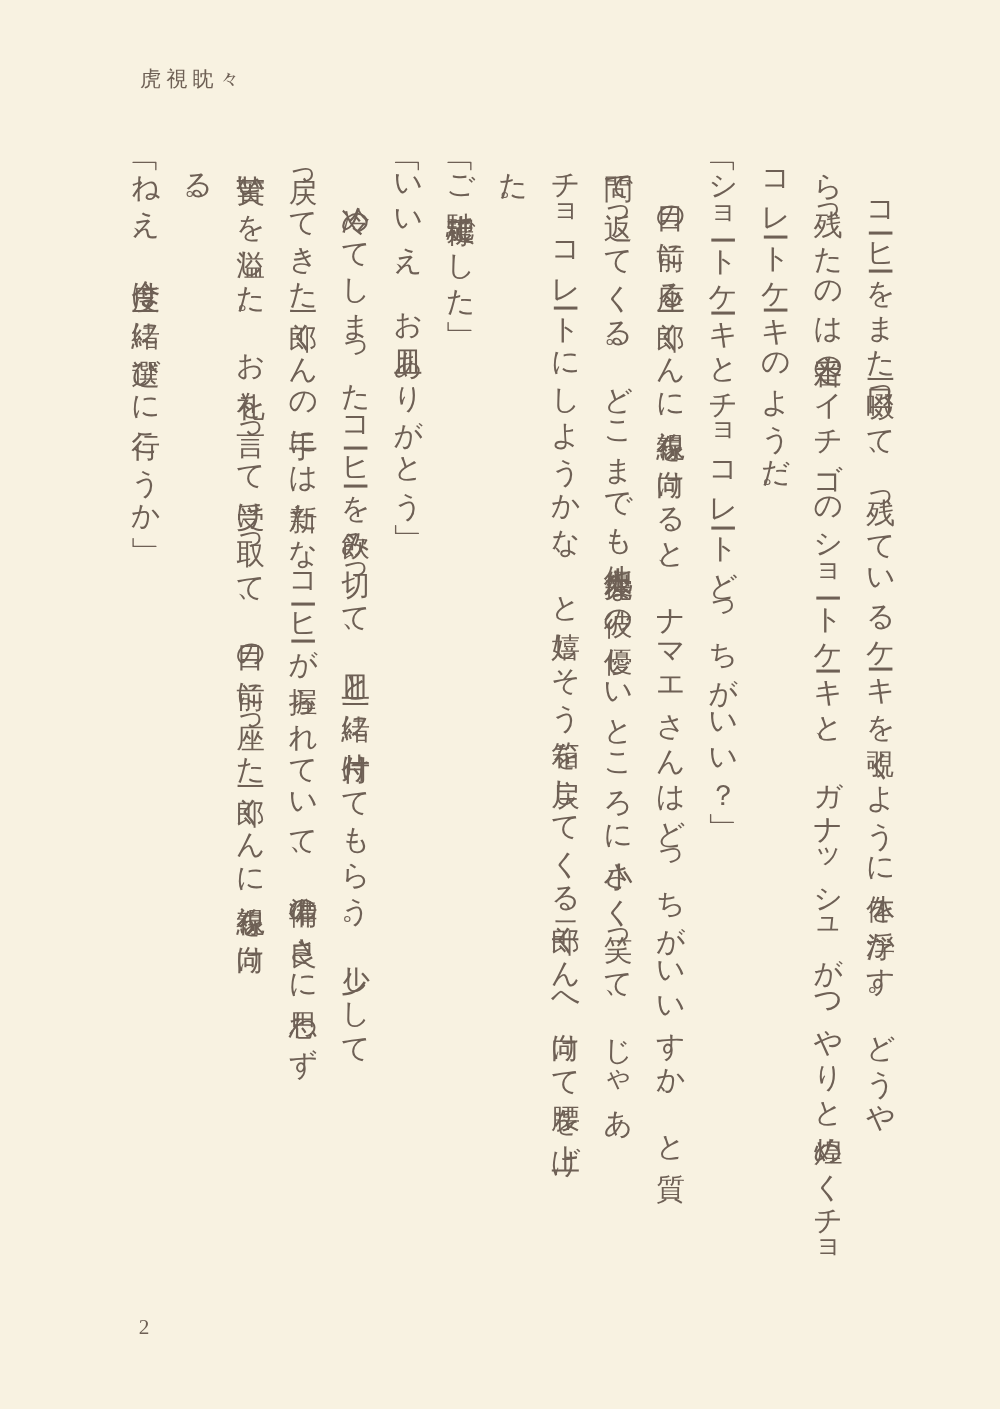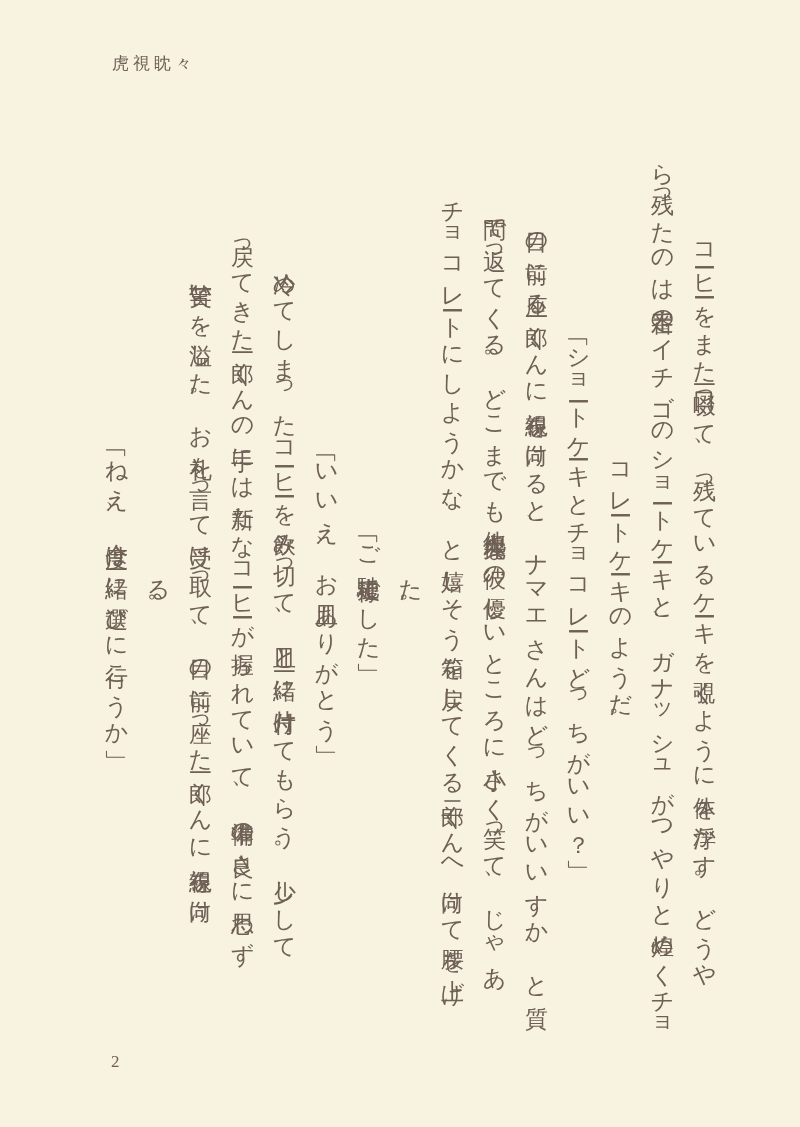--- a/index.html
+++ b/index.html
@@ -11,21 +11,20 @@
     height: 1127px;
     position: relative;
     background: #f8f2e1;
     font-family: "Liberation Serif", "DejaVu Serif", serif;
     color: #6e6055;
     overflow: hidden;
   }
   .page {
     position: absolute;
     inset: 0;
-    text-align: center;
   }
   .header-title {
     position: absolute;
     left: 112px;
     top: 52px;
     font-size: 17px;
     letter-spacing: 4px;
     color: #6e6055;
     white-space: nowrap;
   }

